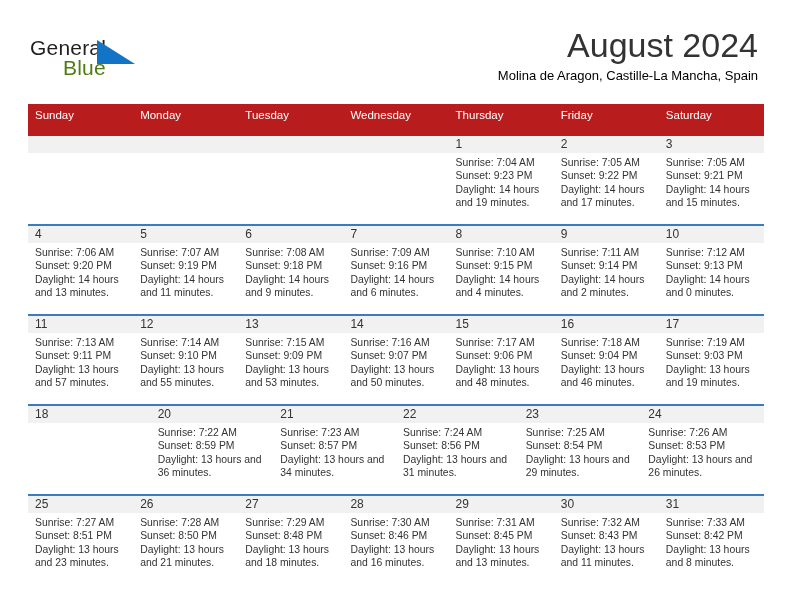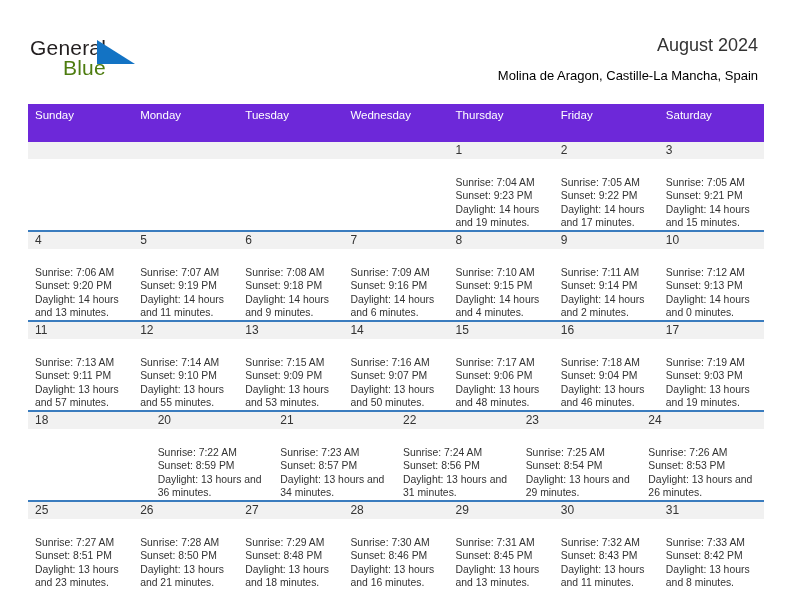--- a/index.html
+++ b/index.html
@@ -62,21 +62,21 @@
     height: 24px;
   }
 
   .title-block {
     position: absolute;
     right: 34px;
     top: 28px;
     text-align: right;
   }
   .month-title {
-    font-size: 18px;
+    font-size: 34px;
     color: #333333;
     line-height: 34px;
     white-space: nowrap;
   }
   .location {
     margin-top: 6px;
     font-size: 13px;
     color: #000000;
     line-height: 16px;
     white-space: nowrap;
@@ -84,22 +84,22 @@
 
   
   .calendar {
     position: absolute;
     left: 28px;
     top: 104px;
     width: 736px;
   }
   .weekday-row {
     display: flex;
-    background: #6d28d9;
-    height: 38px;
+    background: #b91c1c;
+    height: 32px;
   }
   .weekday {
     flex: 1 1 0;
     color: #ffffff;
     font-size: 11.5px;
     line-height: 22px;
     padding-left: 7px;
     box-sizing: border-box;
     white-space: nowrap;
     overflow: hidden;
@@ -125,21 +125,21 @@
     line-height: 17px;
     font-size: 12px;
     color: #333333;
     padding-left: 7px;
     box-sizing: border-box;
   }
   .day-cell.empty .day-number {
     color: transparent;
   }
   .day-info {
-    padding: 17px 6px 0 7px;
+    padding: 3px 6px 0 7px;
     font-size: 10.4px;
     line-height: 13.4px;
     color: #333333;
   }
   .day-info div {
     white-space: normal;
   }
 </style>
 </head>
 <body>

